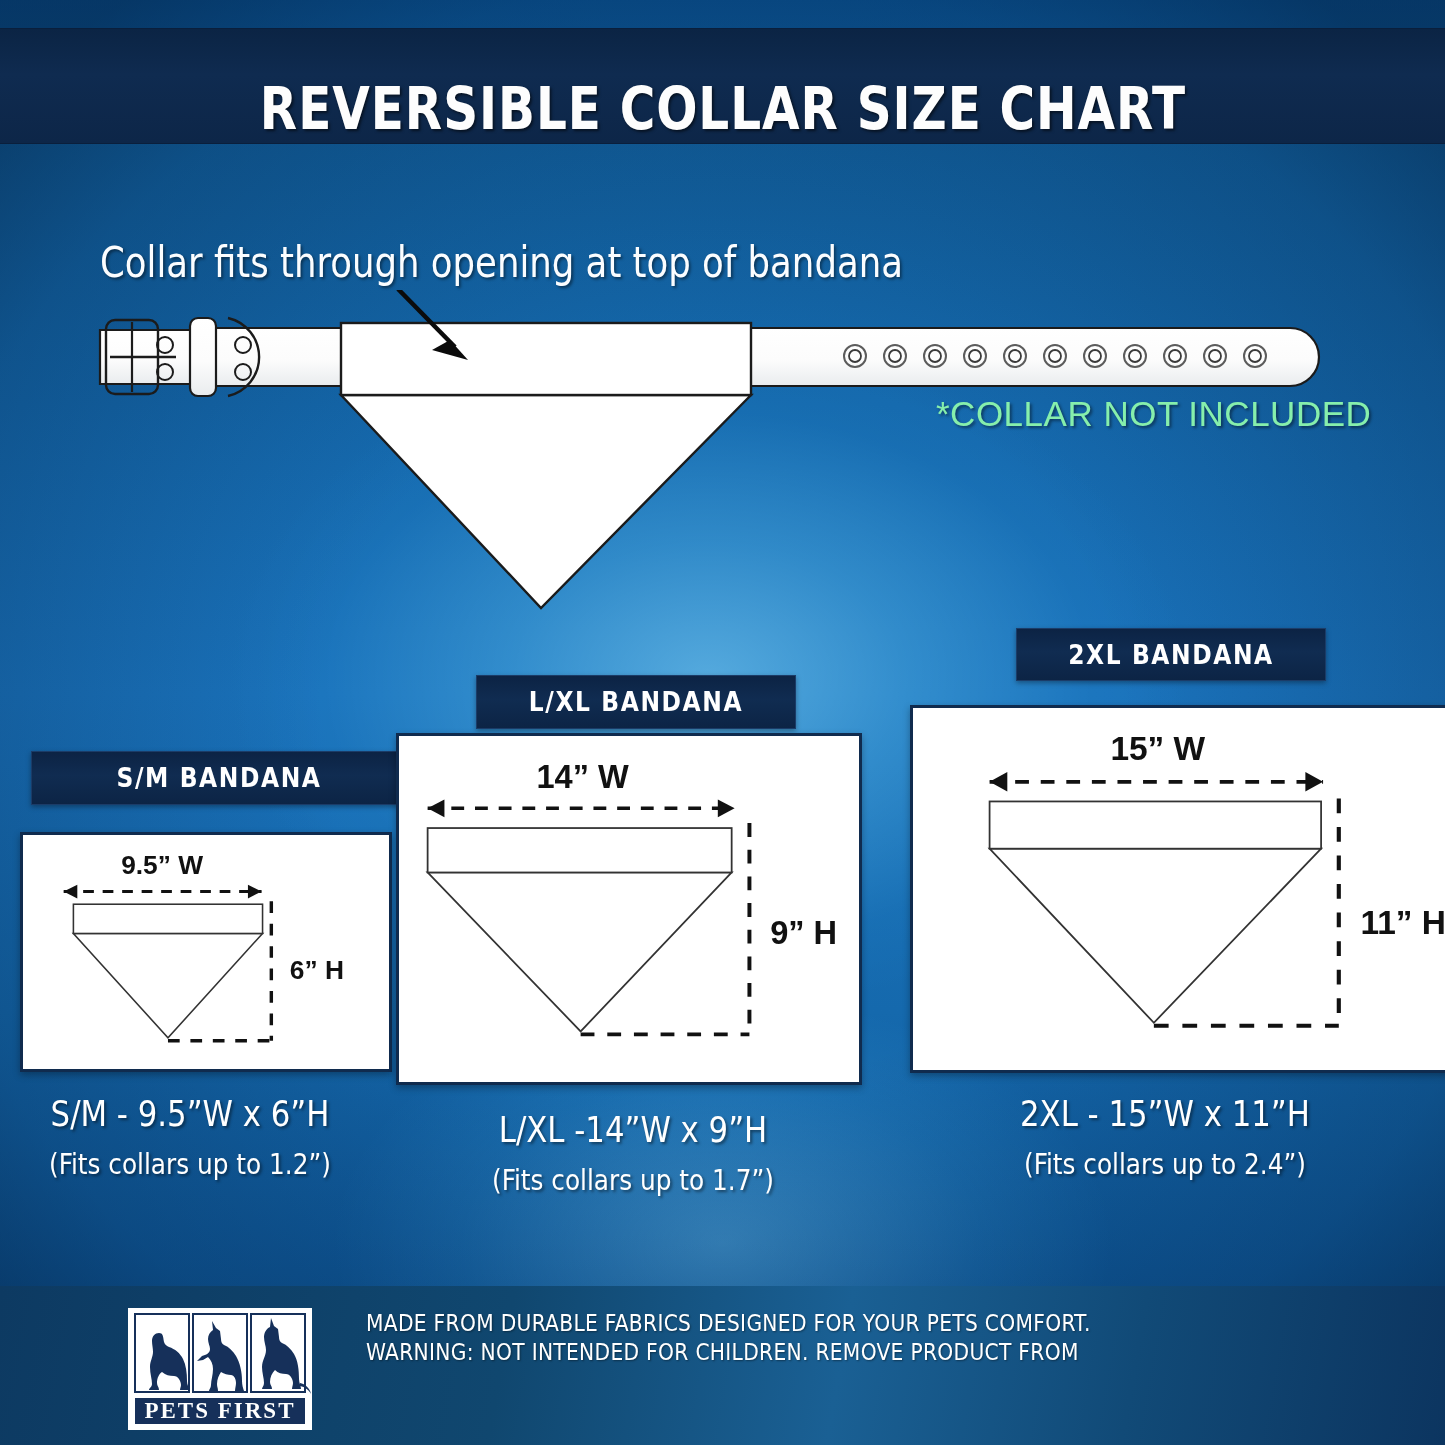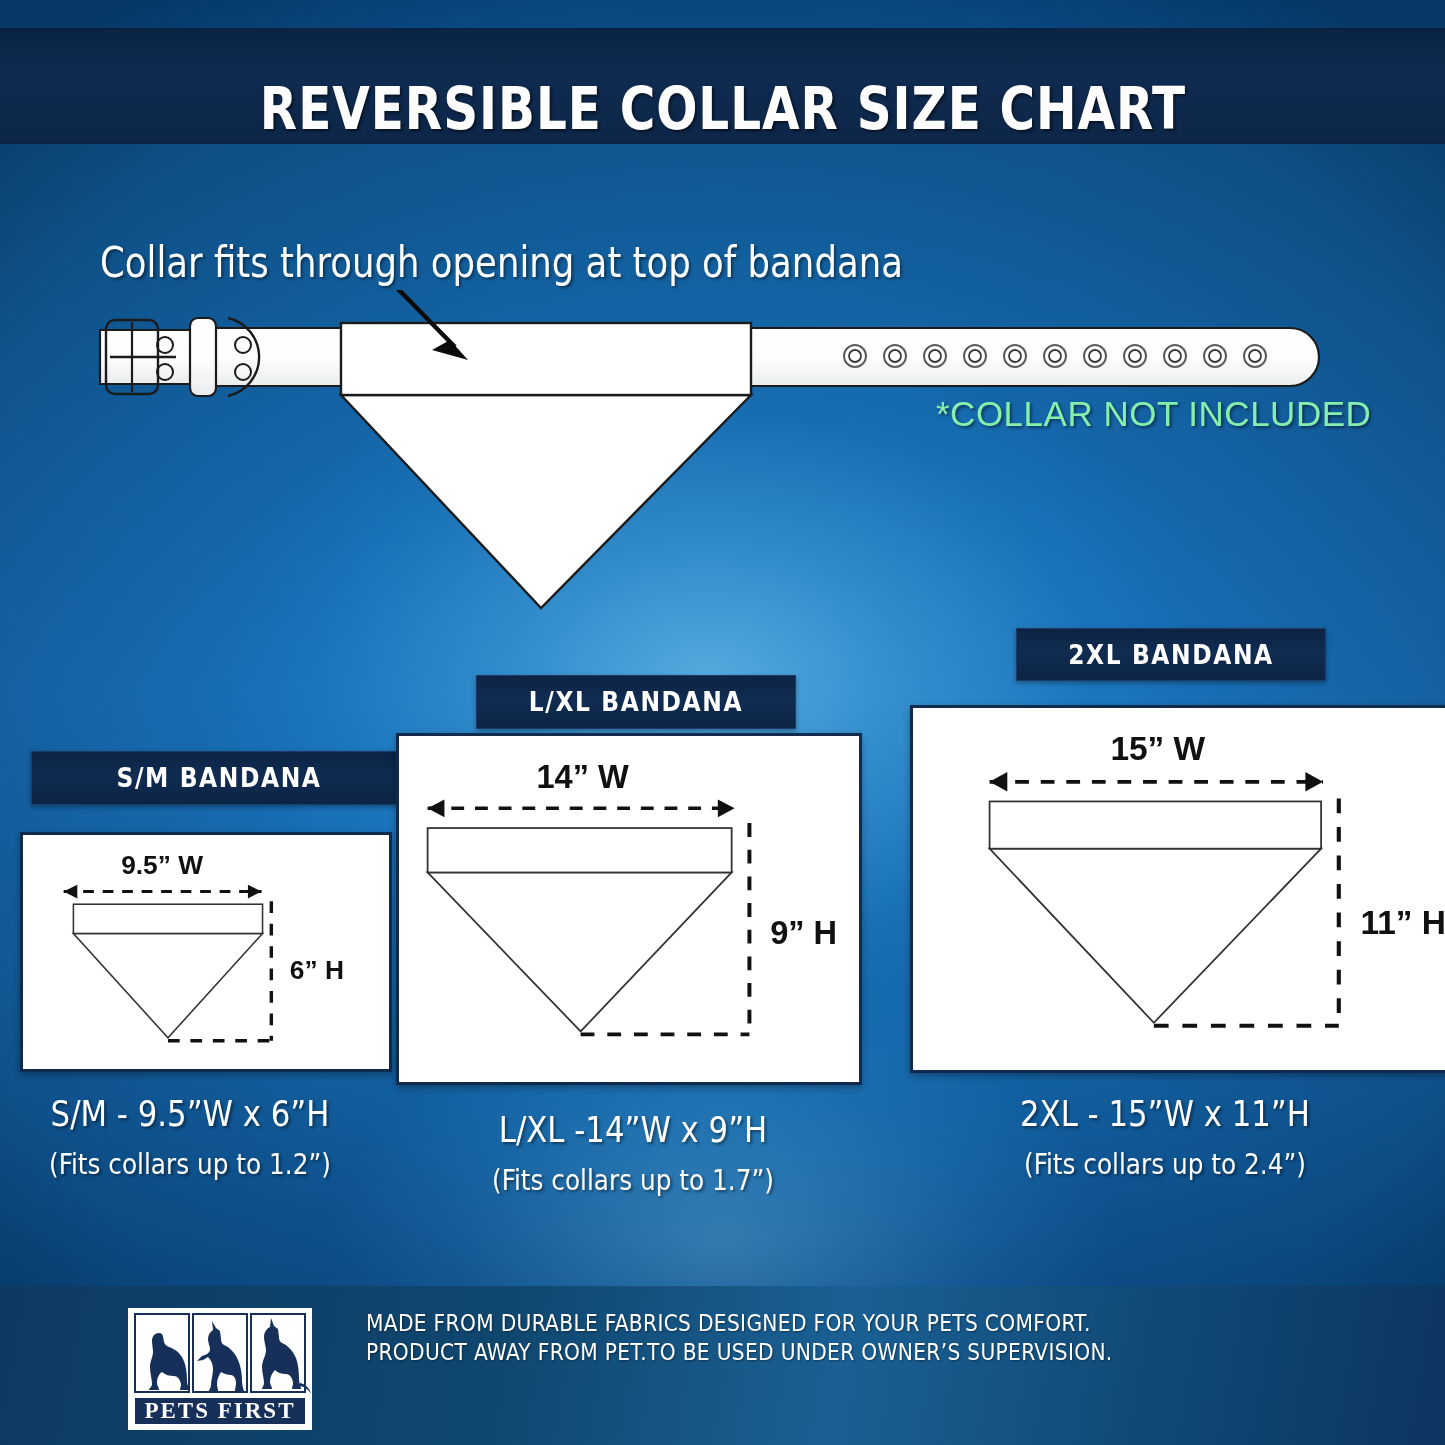--- a/index.html
+++ b/index.html
@@ -319,14 +319,14 @@
 
   <path fill="#16305a" d="M146 18l-3-8-1 9c-4 2-6 6-6 10 0 5 2 9 2 13 0 6-4 10-4 17 0 6 2 11 2 16 0 3-2 4-2 6h10c0-3-2-4-2-7 0-5 2-9 5-12 3 3 7 4 11 4 4 0 7 5 7 9 0 2-1 4-1 6h9c0-3-2-6-2-10 0-9-1-18-5-25-3-5-7-9-12-11-2-1-3-3-3-6l-1-8-4-3z"></path>
   <path fill="#16305a" d="M172 78c5 1 9 4 11 8-1-6-6-10-11-11z"></path>
 
   <rect x="7" y="90" width="170" height="26" fill="#16305a"></rect>
   <text x="92" y="110" text-anchor="middle" font-family="'Liberation Serif',serif" font-size="23" font-weight="bold" fill="#ffffff" letter-spacing="2">PETS FIRST</text>
 </svg>
 
 <div id="footer-text">
   <div>MADE FROM DURABLE FABRICS DESIGNED FOR YOUR PETS COMFORT.</div>
-  <div>PRODUCT AWAY FROM PET.TO BE USED UNDER OWNER’S SUPERVISION.</div>
+  <div>WARNING:  NOT  INTENDED  FOR  CHILDREN. REMOVE PRODUCT FROM</div>
 </div>
 
 </body></html>

